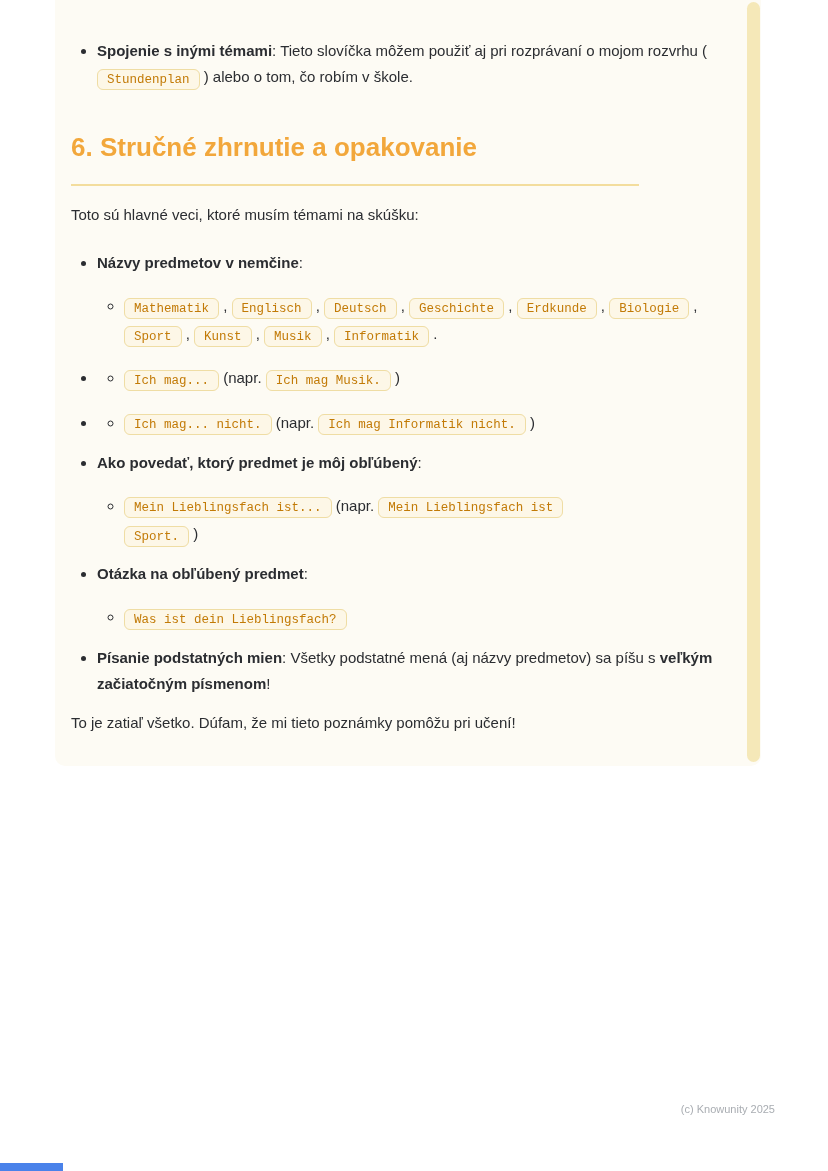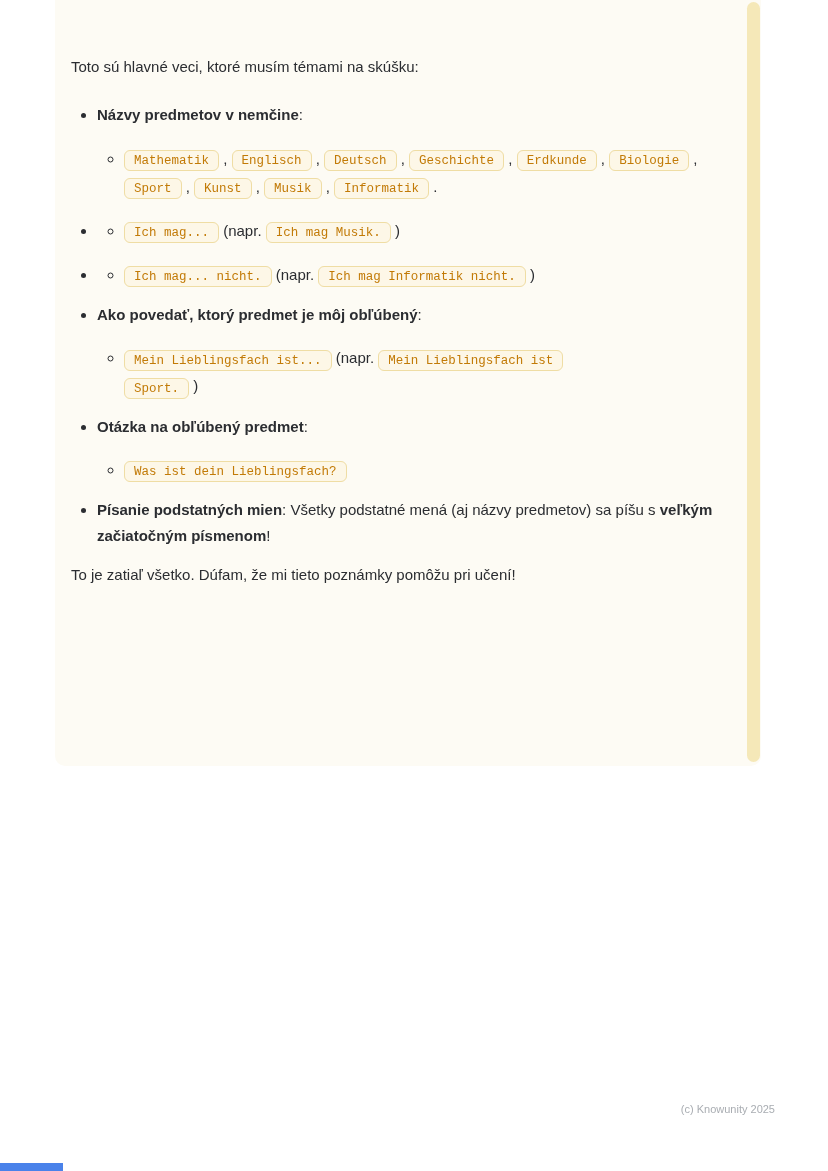--- a/index.html
+++ b/index.html
@@ -71,21 +71,28 @@
     background: var(--bottom-bar, #4a82ea);
   }
 </style>
 </head>
 <body>
 
 <div class="card">
   <div class="side-strip"></div>
   <div class="content">
 
+    <ul class="l1 intro">
+      <li><span class="b">Spojenie s inými témami</span><span>: Tieto slovíčka môžem použiť aj pri rozprávaní o mojom rozvrhu (</span>
+        <code class="chip">Stundenplan</code>
+        <span>) alebo o tom, čo robím v škole.</span>
+      </li>
+    </ul>
 
+    <h2>6. Stručné zhrnutie a opakovanie</h2>
 
     <p class="lead">Toto sú hlavné veci, ktoré musím témami na skúšku:</p>
 
     <ul class="l1 summary">
 
       <li>
         <div><span class="b">Názvy predmetov v nemčine</span><span>:</span></div>
         <ul class="l2">
           <li><code class="chip">Mathematik</code><span> , </span><code class="chip">Englisch</code><span> , </span><code class="chip">Deutsch</code><span> , </span><code class="chip">Geschichte</code><span> , </span><code class="chip">Erdkunde</code><span> , </span><code class="chip">Biologie</code><span> , </span><code class="chip">Sport</code><span> , </span><code class="chip">Kunst</code><span> , </span><code class="chip">Musik</code><span> , </span><code class="chip">Informatik</code><span> .</span></li>
         </ul>

